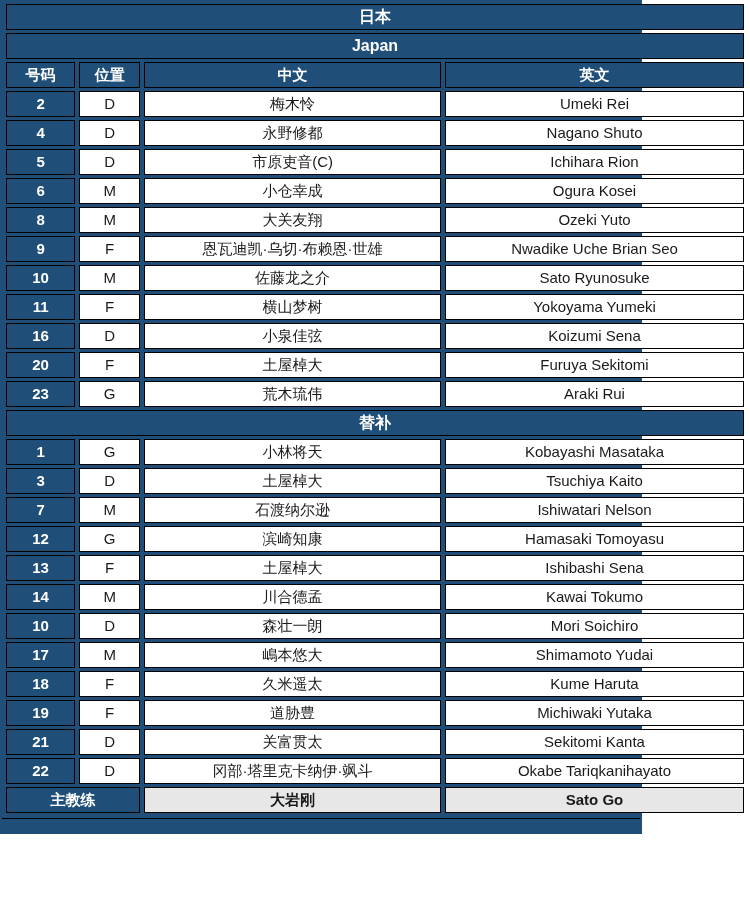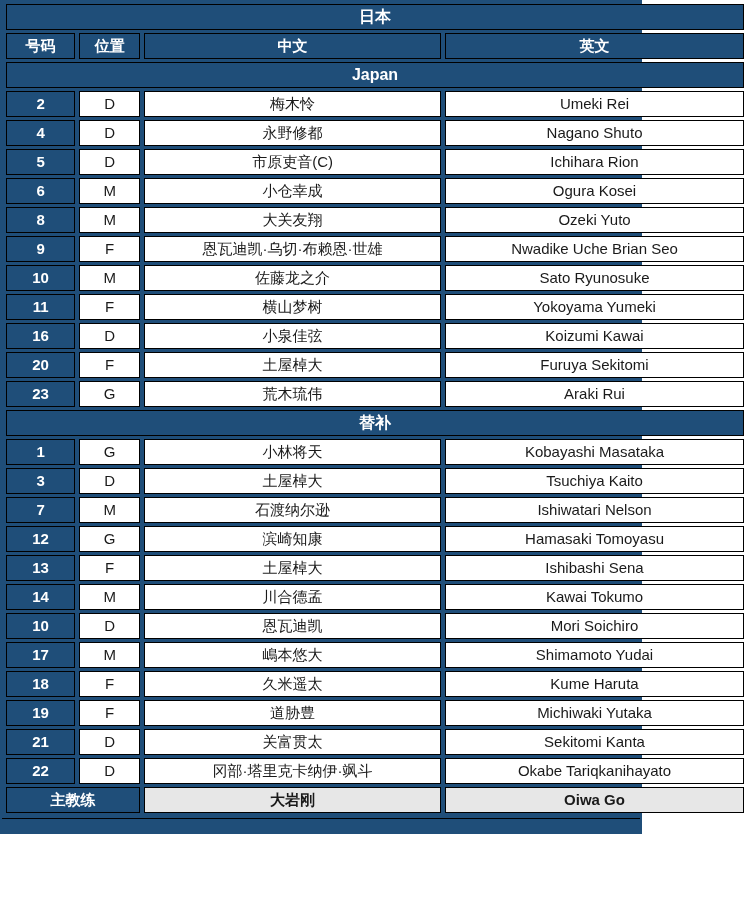--- a/index.html
+++ b/index.html
@@ -76,30 +76,30 @@
         <col class="c-pos">
         <col class="c-cn">
         <col class="c-en">
     </colgroup>
 
     <tbody>
         <tr>
       <th colspan="4" class="navy-cell title-cell">日本</th>
     </tr>
     <tr>
+      <th colspan="4" class="navy-cell title-cell">Japan</th>
+    </tr>
+
+    <tr>
       <th class="navy-cell">号码</th>
       <th class="navy-cell">位置</th>
       <th class="navy-cell">中文</th>
       <th class="navy-cell">英文</th>
     </tr>
 
-    <tr>
-      <th colspan="4" class="navy-cell title-cell">Japan</th>
-    </tr>
-
     </tbody>
       <tbody>
   <tr>
     <th class="navy-cell num">2</th>
     <td class="white-cell pos">D</td>
     <td class="white-cell cn">梅木怜</td>
     <td class="white-cell en">Umeki Rei</td>
   </tr>
 
   <tr>
@@ -148,21 +148,21 @@
     <th class="navy-cell num">11</th>
     <td class="white-cell pos">F</td>
     <td class="white-cell cn">横山梦树</td>
     <td class="white-cell en">Yokoyama Yumeki</td>
   </tr>
 
   <tr>
     <th class="navy-cell num">16</th>
     <td class="white-cell pos">D</td>
     <td class="white-cell cn">小泉佳弦</td>
-    <td class="white-cell en">Koizumi Kawai</td>
+    <td class="white-cell en">Koizumi Sena</td>
   </tr>
 
   <tr>
     <th class="navy-cell num">20</th>
     <td class="white-cell pos">F</td>
     <td class="white-cell cn">土屋棹大</td>
     <td class="white-cell en">Furuya Sekitomi</td>
   </tr>
 
   <tr>
@@ -218,21 +218,21 @@
   <tr>
     <th class="navy-cell num">14</th>
     <td class="white-cell pos">M</td>
     <td class="white-cell cn">川合德孟</td>
     <td class="white-cell en">Kawai Tokumo</td>
   </tr>
 
   <tr>
     <th class="navy-cell num">10</th>
     <td class="white-cell pos">D</td>
-    <td class="white-cell cn">恩瓦迪凯</td>
+    <td class="white-cell cn">森壮一朗</td>
     <td class="white-cell en">Mori Soichiro</td>
   </tr>
 
   <tr>
     <th class="navy-cell num">17</th>
     <td class="white-cell pos">M</td>
     <td class="white-cell cn">嶋本悠大</td>
     <td class="white-cell en">Shimamoto Yudai</td>
   </tr>
 
@@ -262,20 +262,20 @@
     <td class="white-cell pos">D</td>
     <td class="white-cell cn">冈部·塔里克卡纳伊·飒斗</td>
     <td class="white-cell en">Okabe Tariqkanihayato</td>
   </tr>
 </tbody>
 
     <tbody>
       <tr>
         <th colspan="2" class="navy-cell">主教练</th>
         <td class="gray-cell">大岩刚</td>
-        <td class="gray-cell">Oiwa Go</td>
+        <td class="gray-cell">Sato Go</td>
       </tr>
     </tbody>
   </table>
 
   <div class="bottom-bar"></div>
 </div>
 <div class="white-strip"></div>
 
 </body></html>

